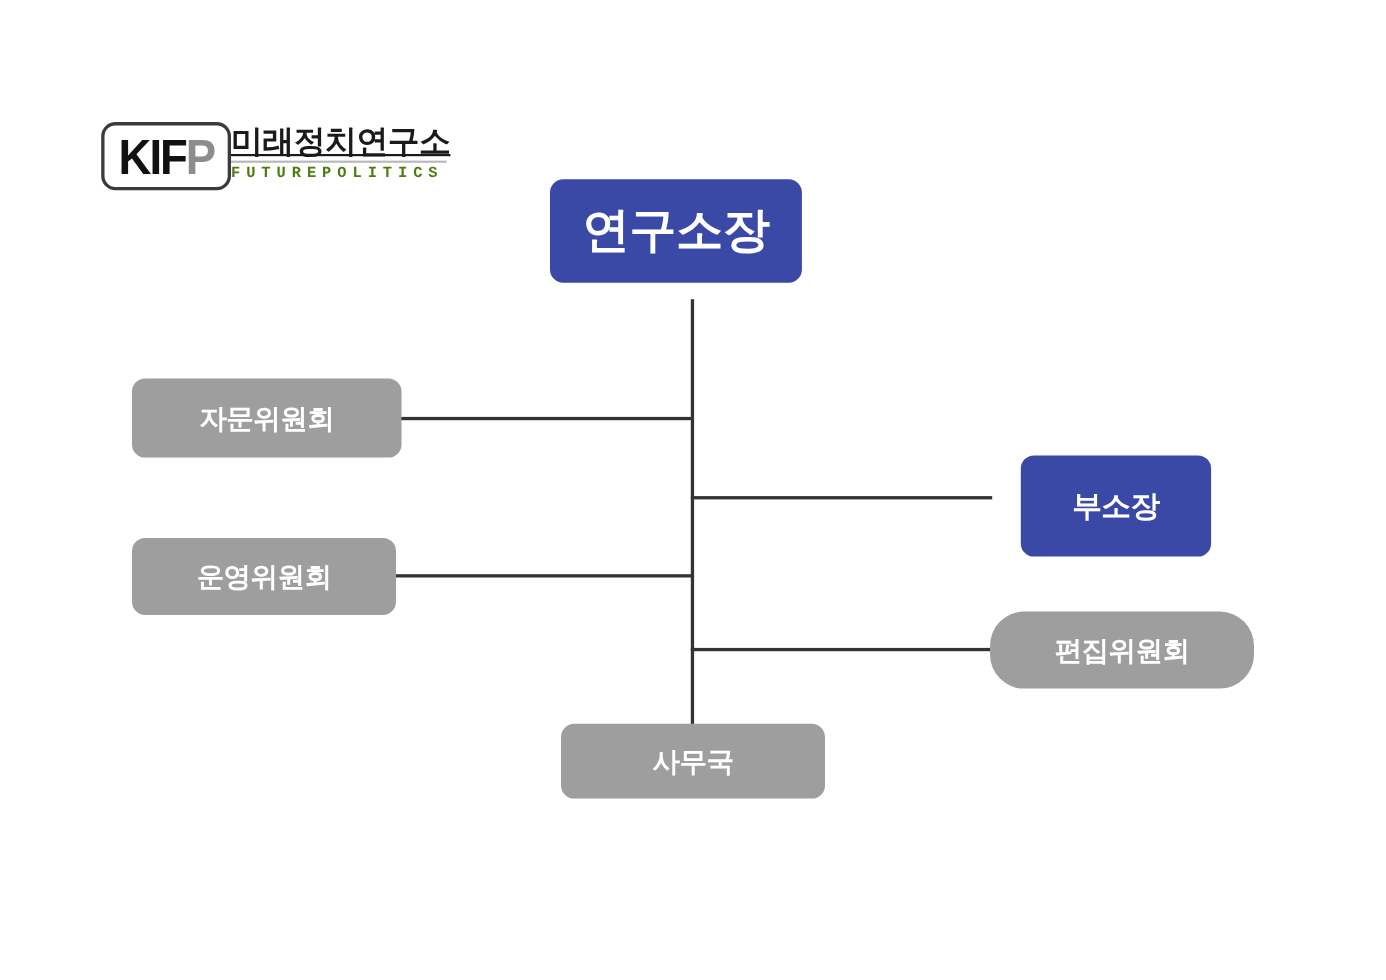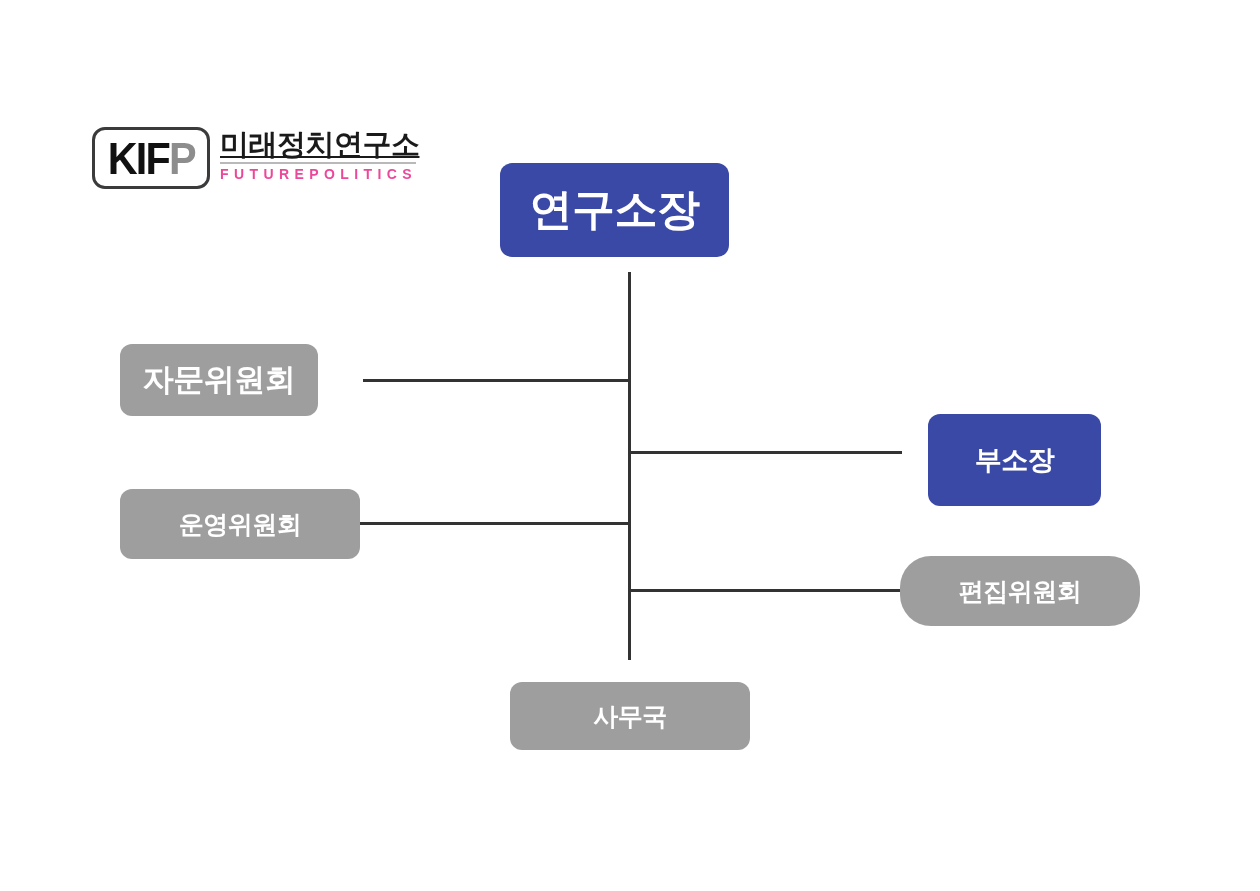--- a/index.html
+++ b/index.html
@@ -20,22 +20,20 @@
     background: #ffffff;
   }
 
   
   .logo-wrap {
     position: absolute;
     left: 92px;
     top: 111px;
     display: flex;
     align-items: flex-start;
-    gap: 10px;
-    margin-top: 16px;
   }
   .logo-mark {
     width: 118px;
     height: 62px;
     border: 3px solid #3b3b3b;
     border-radius: 13px;
     background: #ffffff;
     display: flex;
     align-items: center;
     justify-content: center;
@@ -68,24 +66,24 @@
     white-space: nowrap;
     text-decoration: underline;
   }
   .logo-rule {
     width: 196px;
     height: 2px;
     background: #b9b9b9;
     margin: 3px 0 2px 0;
   }
   .logo-en {
-    font-family: Liberation Sans, sans-serif;
+    font-family: Liberation Mono, monospace;
     font-size: 14px;
     font-weight: bold;
-    color: #ec4899;
+    color: #4d7c0f;
     letter-spacing: 5.4px;
     white-space: nowrap;
   }
 
   
   .line {
     position: absolute;
     background: #333333;
   }
   .line-v { width: 3px; }
@@ -103,25 +101,25 @@
     font-family: "DejaVu Sans", "Liberation Sans", sans-serif;
     font-weight: bold;
     letter-spacing: -0.5px;
     text-align: center;
     user-select: none;
   }
   .node-blue { background: #3b49a6; }
   .node-gray { background: #9e9e9e; }
 
   #node-director   { left: 500px; top: 163px; width: 229px; height: 94px; font-size: 43px; }
-  #node-advisory   { left: 120px; top: 344px; width: 198px; height: 72px;  font-size: 31px; }
+  #node-advisory   { left: 120px; top: 344px; width: 245px; height: 72px;  font-size: 25px; }
   #node-steering   { left: 120px; top: 489px; width: 240px; height: 70px;  font-size: 25px; text-align: right; }
   #node-deputy     { left: 928px; top: 414px; width: 173px; height: 92px;  font-size: 27px; }
   #node-editorial  { left: 900px; top: 556px; width: 240px; height: 70px;  font-size: 25px; border-radius: 31px; }
-  #node-secretariat{ left: 510px; top: 658px; width: 240px; height: 68px;  font-size: 25px; margin-top: 24px; }
+  #node-secretariat{ left: 510px; top: 658px; width: 240px; height: 68px;  font-size: 25px; }
 </style>
 </head>
 <body>
 
 <div id="org-canvas">
 
   <div class="logo-wrap">
     <div class="logo-mark">
       <span class="logo-mark-text"><span class="dark">KIF</span><span class="light">P</span></span>
     </div>

